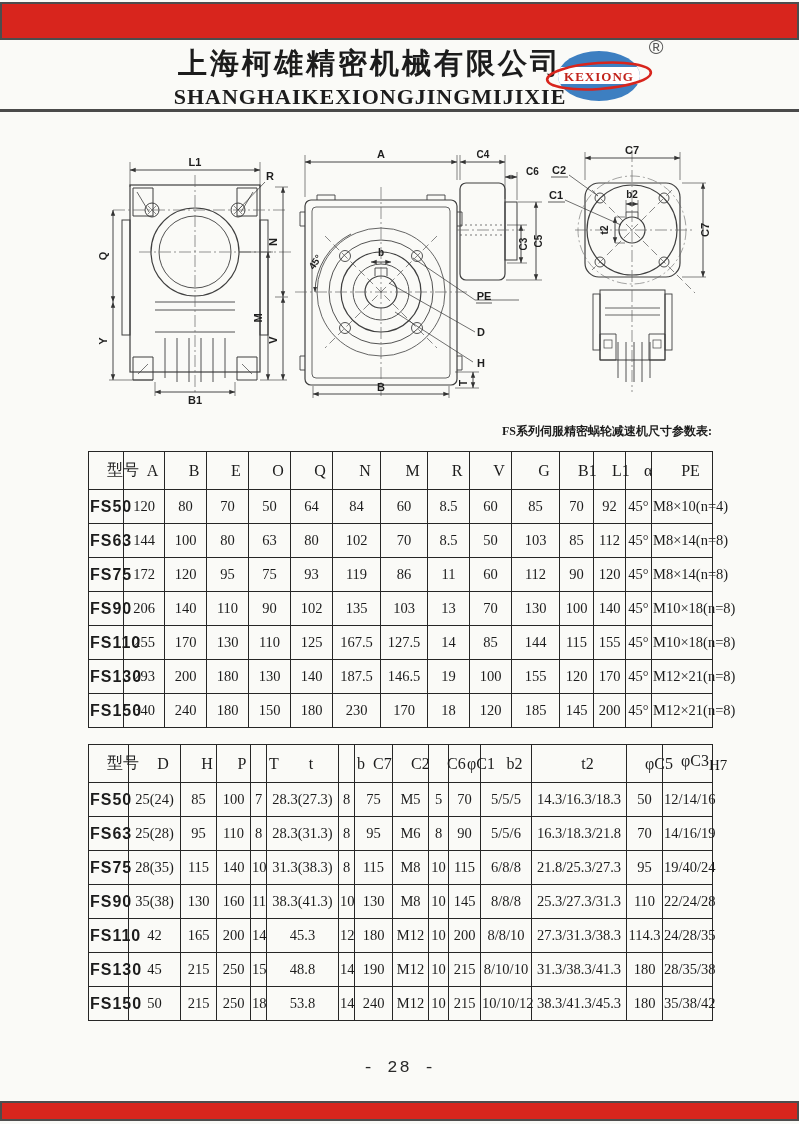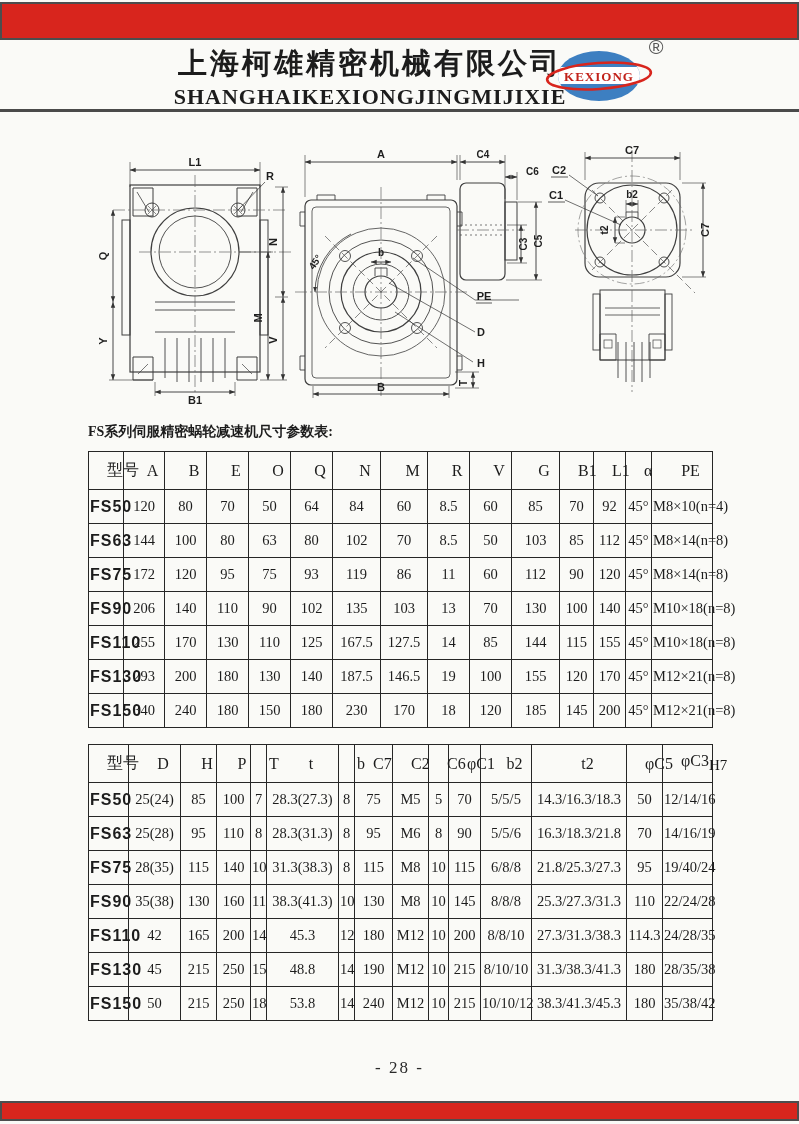--- a/index.html
+++ b/index.html
@@ -28,42 +28,42 @@
     letter-spacing:3px; font-family:"Liberation Serif", serif;
   }
   .company-en {
     position:absolute; left:150px; top:84px; width:440px;
     text-align:center; font-size:22px; font-weight:bold;
     letter-spacing:1px; font-family:"Liberation Serif", serif;
   }
   .logo { position:absolute; left:545px; top:38px; width:125px; height:68px; }
   .caption {
     position:absolute; left:88px; top:423px; width:624px;
-    text-align:left; font-size:14px; font-weight:bold;
+    text-align:right; font-size:12px; font-weight:bold;
     font-family:"Liberation Serif", serif;
   }
   .tblwrap { position:absolute; left:88px; }
   .tbl1 { top:451px; }
   .tbl2 { top:744px; }
   table { border-collapse:collapse; table-layout:fixed; width:624px; background:transparent; }
   th, td {
     border:1.6px solid #262626; text-align:center; vertical-align:middle;
     font-family:"Liberation Serif", serif; white-space:nowrap; overflow:visible;
     padding:0 1px;
   }
   th { height:38px; font-weight:normal; font-size:16px;padding-left:18px; }
   td { height:34px; font-size:14.5px; }
   td:first-child {
     font-family:"Liberation Sans", sans-serif; font-weight:bold;
     font-size:16px; letter-spacing:1px;
   }
   sub { font-size:15px; }
   .pagenum {
     position:absolute; left:0; top:1058px; width:799px; text-align:center;
-    font-size:17px; font-family:Liberation Serif, serif; color:#2a2a2a;
+    font-size:17px; font-family:Liberation Mono, monospace; color:#2a2a2a;
     letter-spacing:2px;
   }
   .drawings { position:absolute; left:55px; top:142px; width:715px; height:265px; }
   svg text {
     font-family:"Liberation Sans", sans-serif; font-weight:bold;
     font-size:11px; fill:#1e1e1e; text-anchor:middle;
   }
   svg text.sm { font-size:10px; }
 </style>
 </head>

